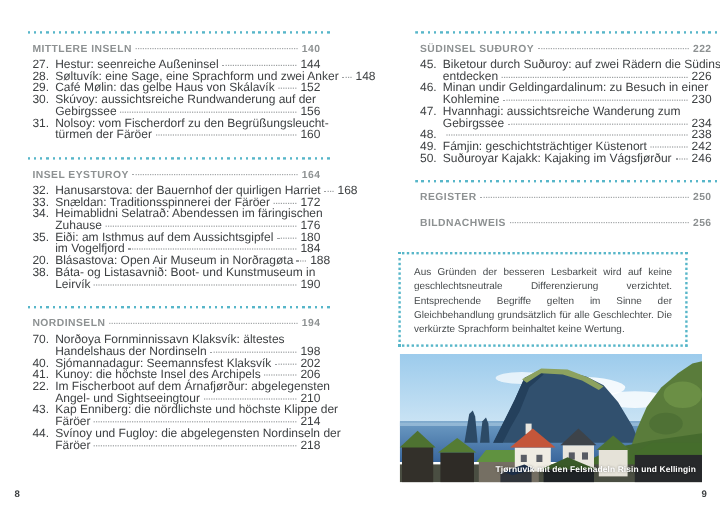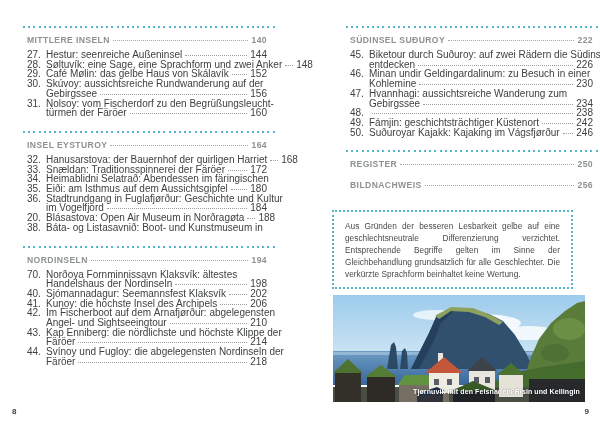--- a/index.html
+++ b/index.html
@@ -120,54 +120,62 @@
           <span class="txt">Snældan: Traditionsspinnerei der Färöer</span>
           <span class="leader"></span>
           <span class="pg">172</span>
         </div>
       </div>
       <div class="entry">
         <div class="row">
           <span class="num">34.</span>
           <span class="txt">Heimablidni Selatrað: Abendessen im färingischen</span>
         </div>
+        <div class="row">
+          <span class="num"></span>
+          <span class="txt">Zuhause</span>
+          <span class="leader"></span>
+          <span class="pg">176</span>
+        </div>
       </div>
       <div class="entry">
         <div class="row">
           <span class="num">35.</span>
           <span class="txt">Eiði: am Isthmus auf dem Aussichtsgipfel</span>
           <span class="leader"></span>
           <span class="pg">180</span>
         </div>
       </div>
       <div class="entry">
         <div class="row">
-          <span class="num">36.</span>
-          <span class="txt">Stadtrundgang in Fuglafjørður: Geschichte und Kultur</span>
-        </div>
-        <div class="row">
           <span class="num"></span>
           <span class="txt">im Vogelfjord</span>
           <span class="leader"></span>
           <span class="pg">184</span>
         </div>
       </div>
       <div class="entry">
         <div class="row">
           <span class="num">20.</span>
           <span class="txt">Blásastova: Open Air Museum in Norðragøta</span>
           <span class="leader"></span>
           <span class="pg">188</span>
         </div>
       </div>
       <div class="entry">
         <div class="row">
           <span class="num">38.</span>
           <span class="txt">Báta- og Listasavnið: Boot- und Kunstmuseum in</span>
         </div>
+        <div class="row">
+          <span class="num"></span>
+          <span class="txt">Leirvík</span>
+          <span class="leader"></span>
+          <span class="pg">190</span>
+        </div>
       </div>
     </div>
     <div class="section">
       <div class="sep"></div>
       <div class="sec-head">
         <span class="txt">NORDINSELN</span>
         <span class="leader"></span>
         <span class="pg">194</span>
       </div>
       <div class="entry">
@@ -193,21 +201,21 @@
       <div class="entry">
         <div class="row">
           <span class="num">41.</span>
           <span class="txt">Kunoy: die höchste Insel des Archipels</span>
           <span class="leader"></span>
           <span class="pg">206</span>
         </div>
       </div>
       <div class="entry">
         <div class="row">
-          <span class="num">42.</span>
+          <span class="num">22.</span>
           <span class="txt">Im Fischerboot auf dem Árnafjørður: abgelegensten</span>
         </div>
         <div class="row">
           <span class="num"></span>
           <span class="txt">Angel- und Sightseeingtour</span>
           <span class="leader"></span>
           <span class="pg">210</span>
         </div>
       </div>
       <div class="entry">
@@ -315,21 +323,21 @@
     <div class="section no-items">
       <div class="sec-head">
         <span class="txt">BILDNACHWEIS</span>
         <span class="leader"></span>
         <span class="pg">256</span>
       </div>
     </div>
   </div>
 
 <div class="notice-box">
-  <p>Aus Gründen der besseren Lesbarkeit gelbe auf eine geschlechtsneutrale Differenzierung verzichtet. Entsprechende Begriffe gelten im Sinne der Gleichbehandlung grundsätzlich für alle Geschlechter. Die verkürzte Sprachform beinhaltet keine Wertung.</p>
+  <p>Aus Gründen der besseren Lesbarkeit wird auf keine geschlechtsneutrale Differenzierung verzichtet. Entsprechende Begriffe gelten im Sinne der Gleichbehandlung grundsätzlich für alle Geschlechter. Die verkürzte Sprachform beinhaltet keine Wertung.</p>
 </div>
 
 <div class="photo">
   <svg width="252" height="107" viewBox="0 0 252 107">
     <defs>
       <linearGradient id="sky" x1="0" y1="0" x2="0" y2="1">
         <stop offset="0" stop-color="#9ccbec"></stop>
           <stop offset="1" stop-color="#cfe6f5"></stop>
       </linearGradient>
       <linearGradient id="sea" x1="0" y1="0" x2="0" y2="1">

